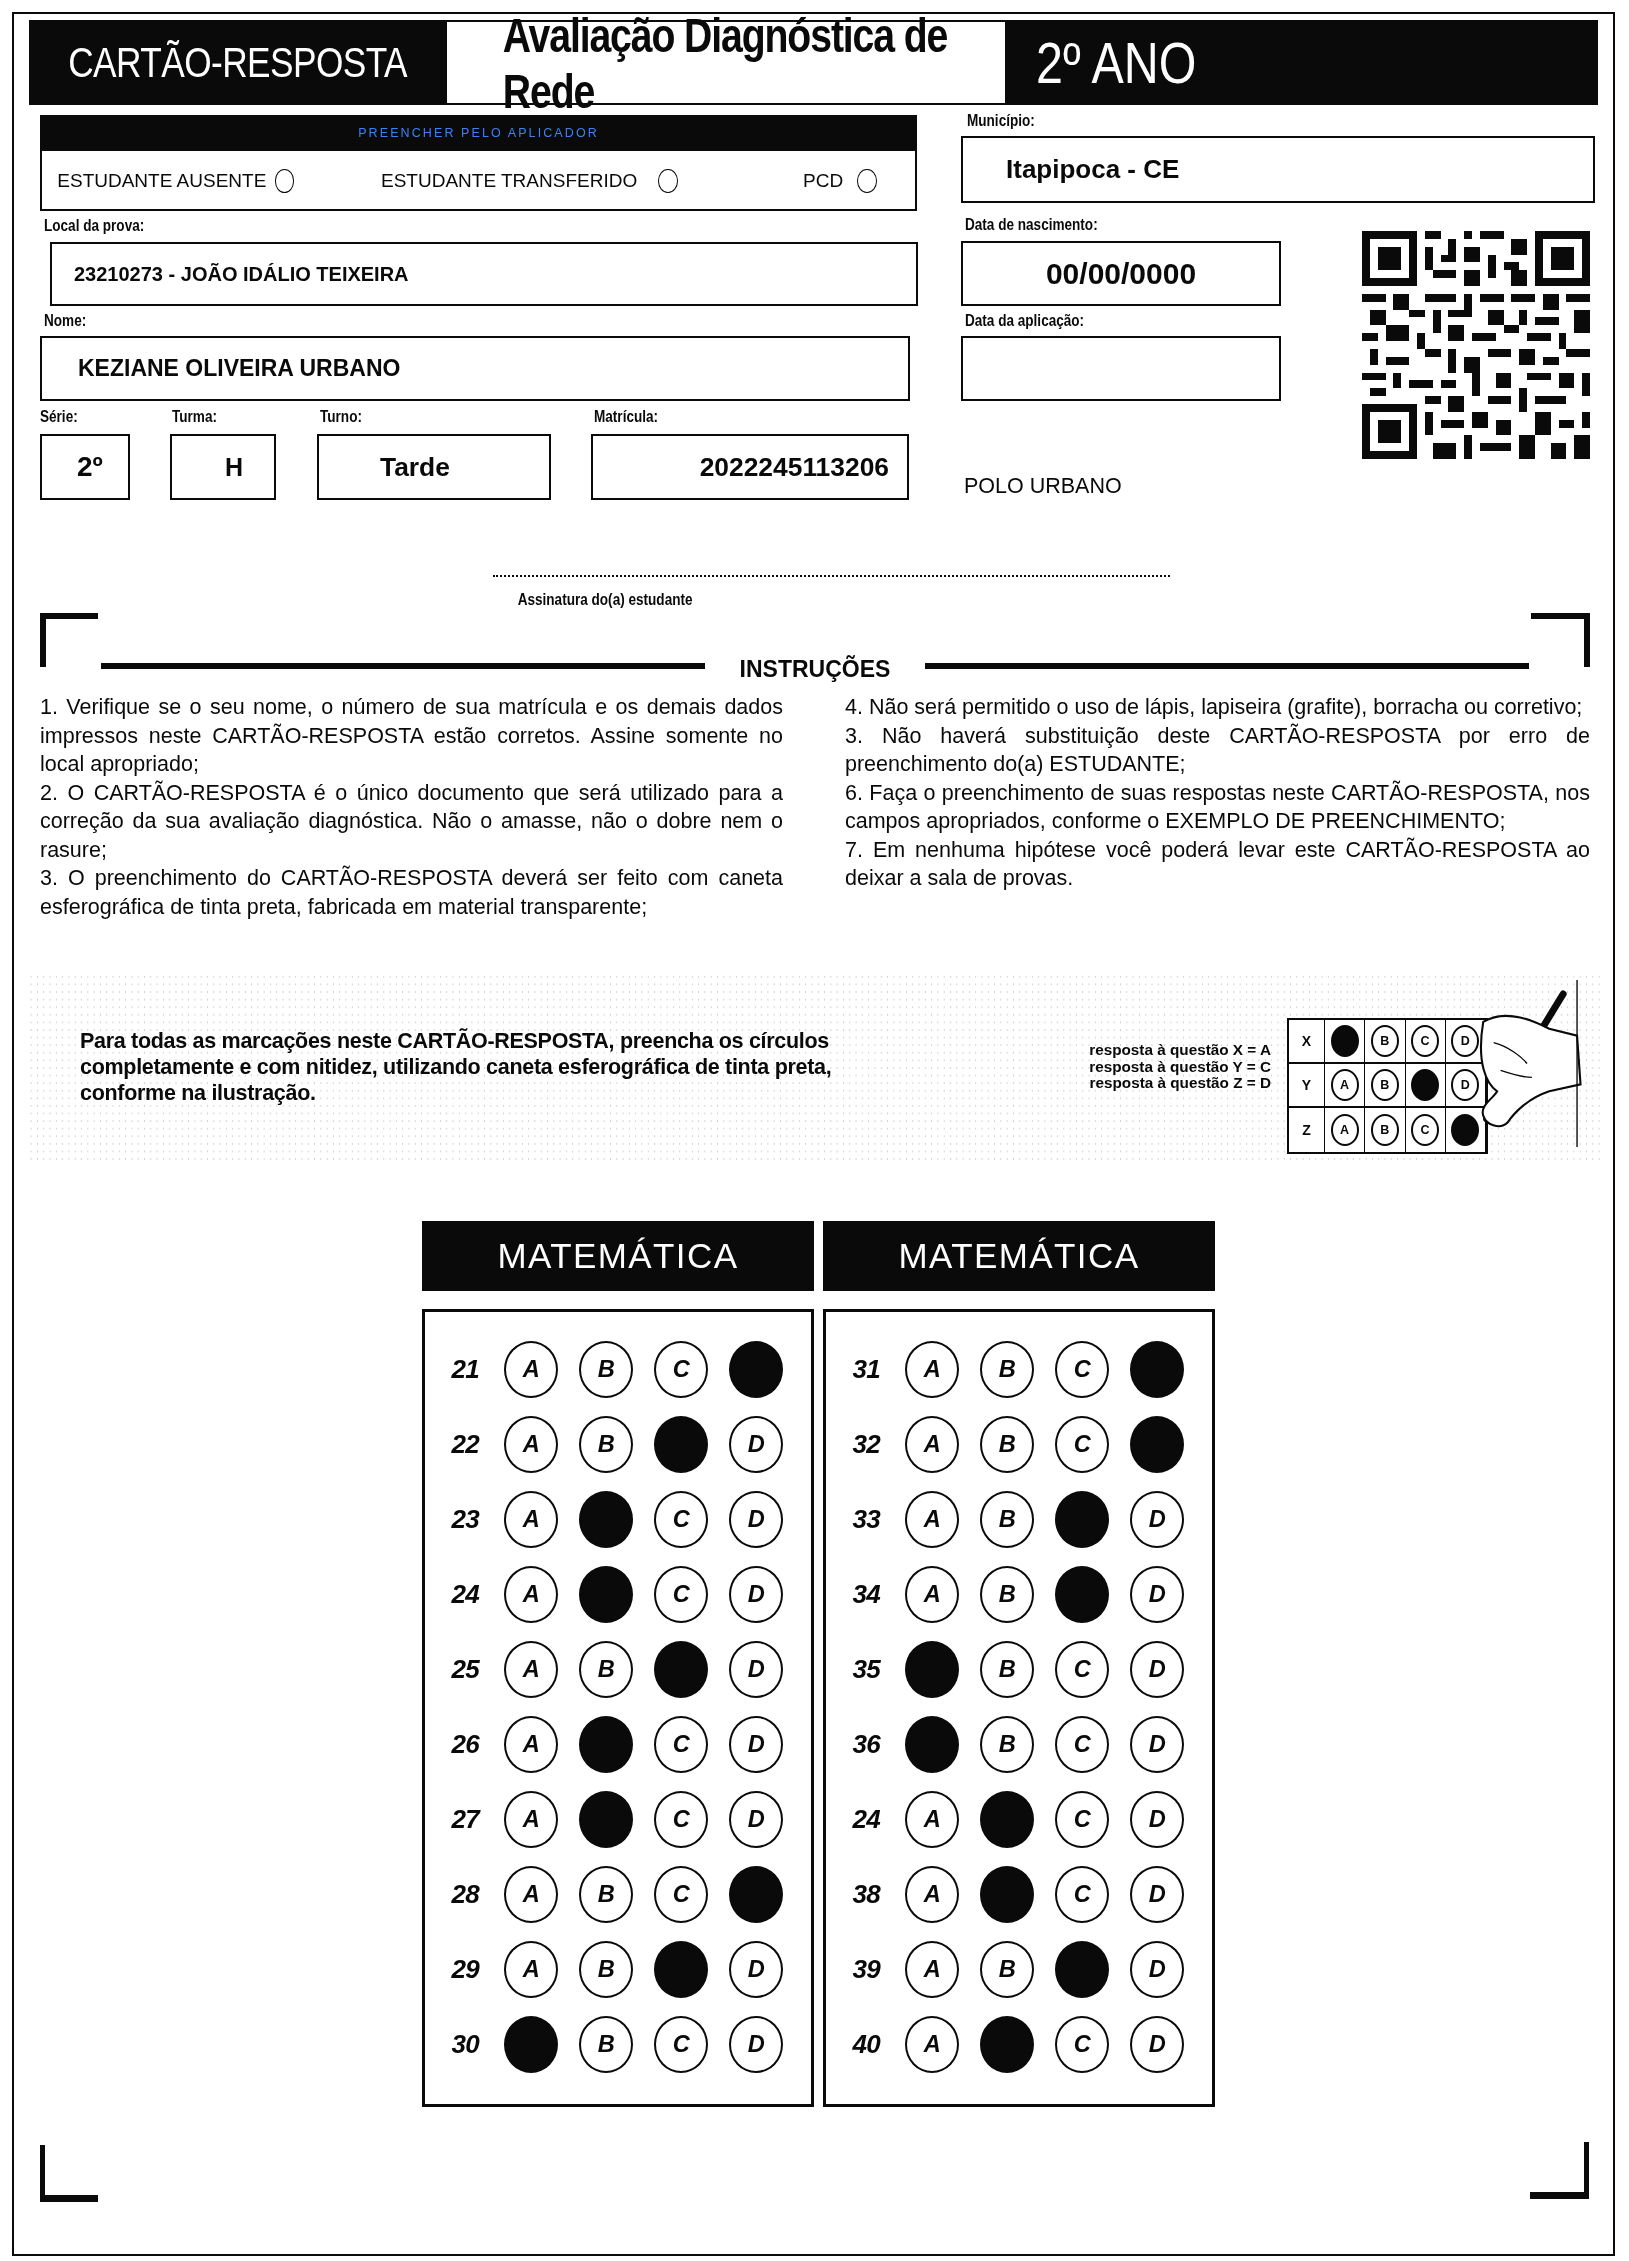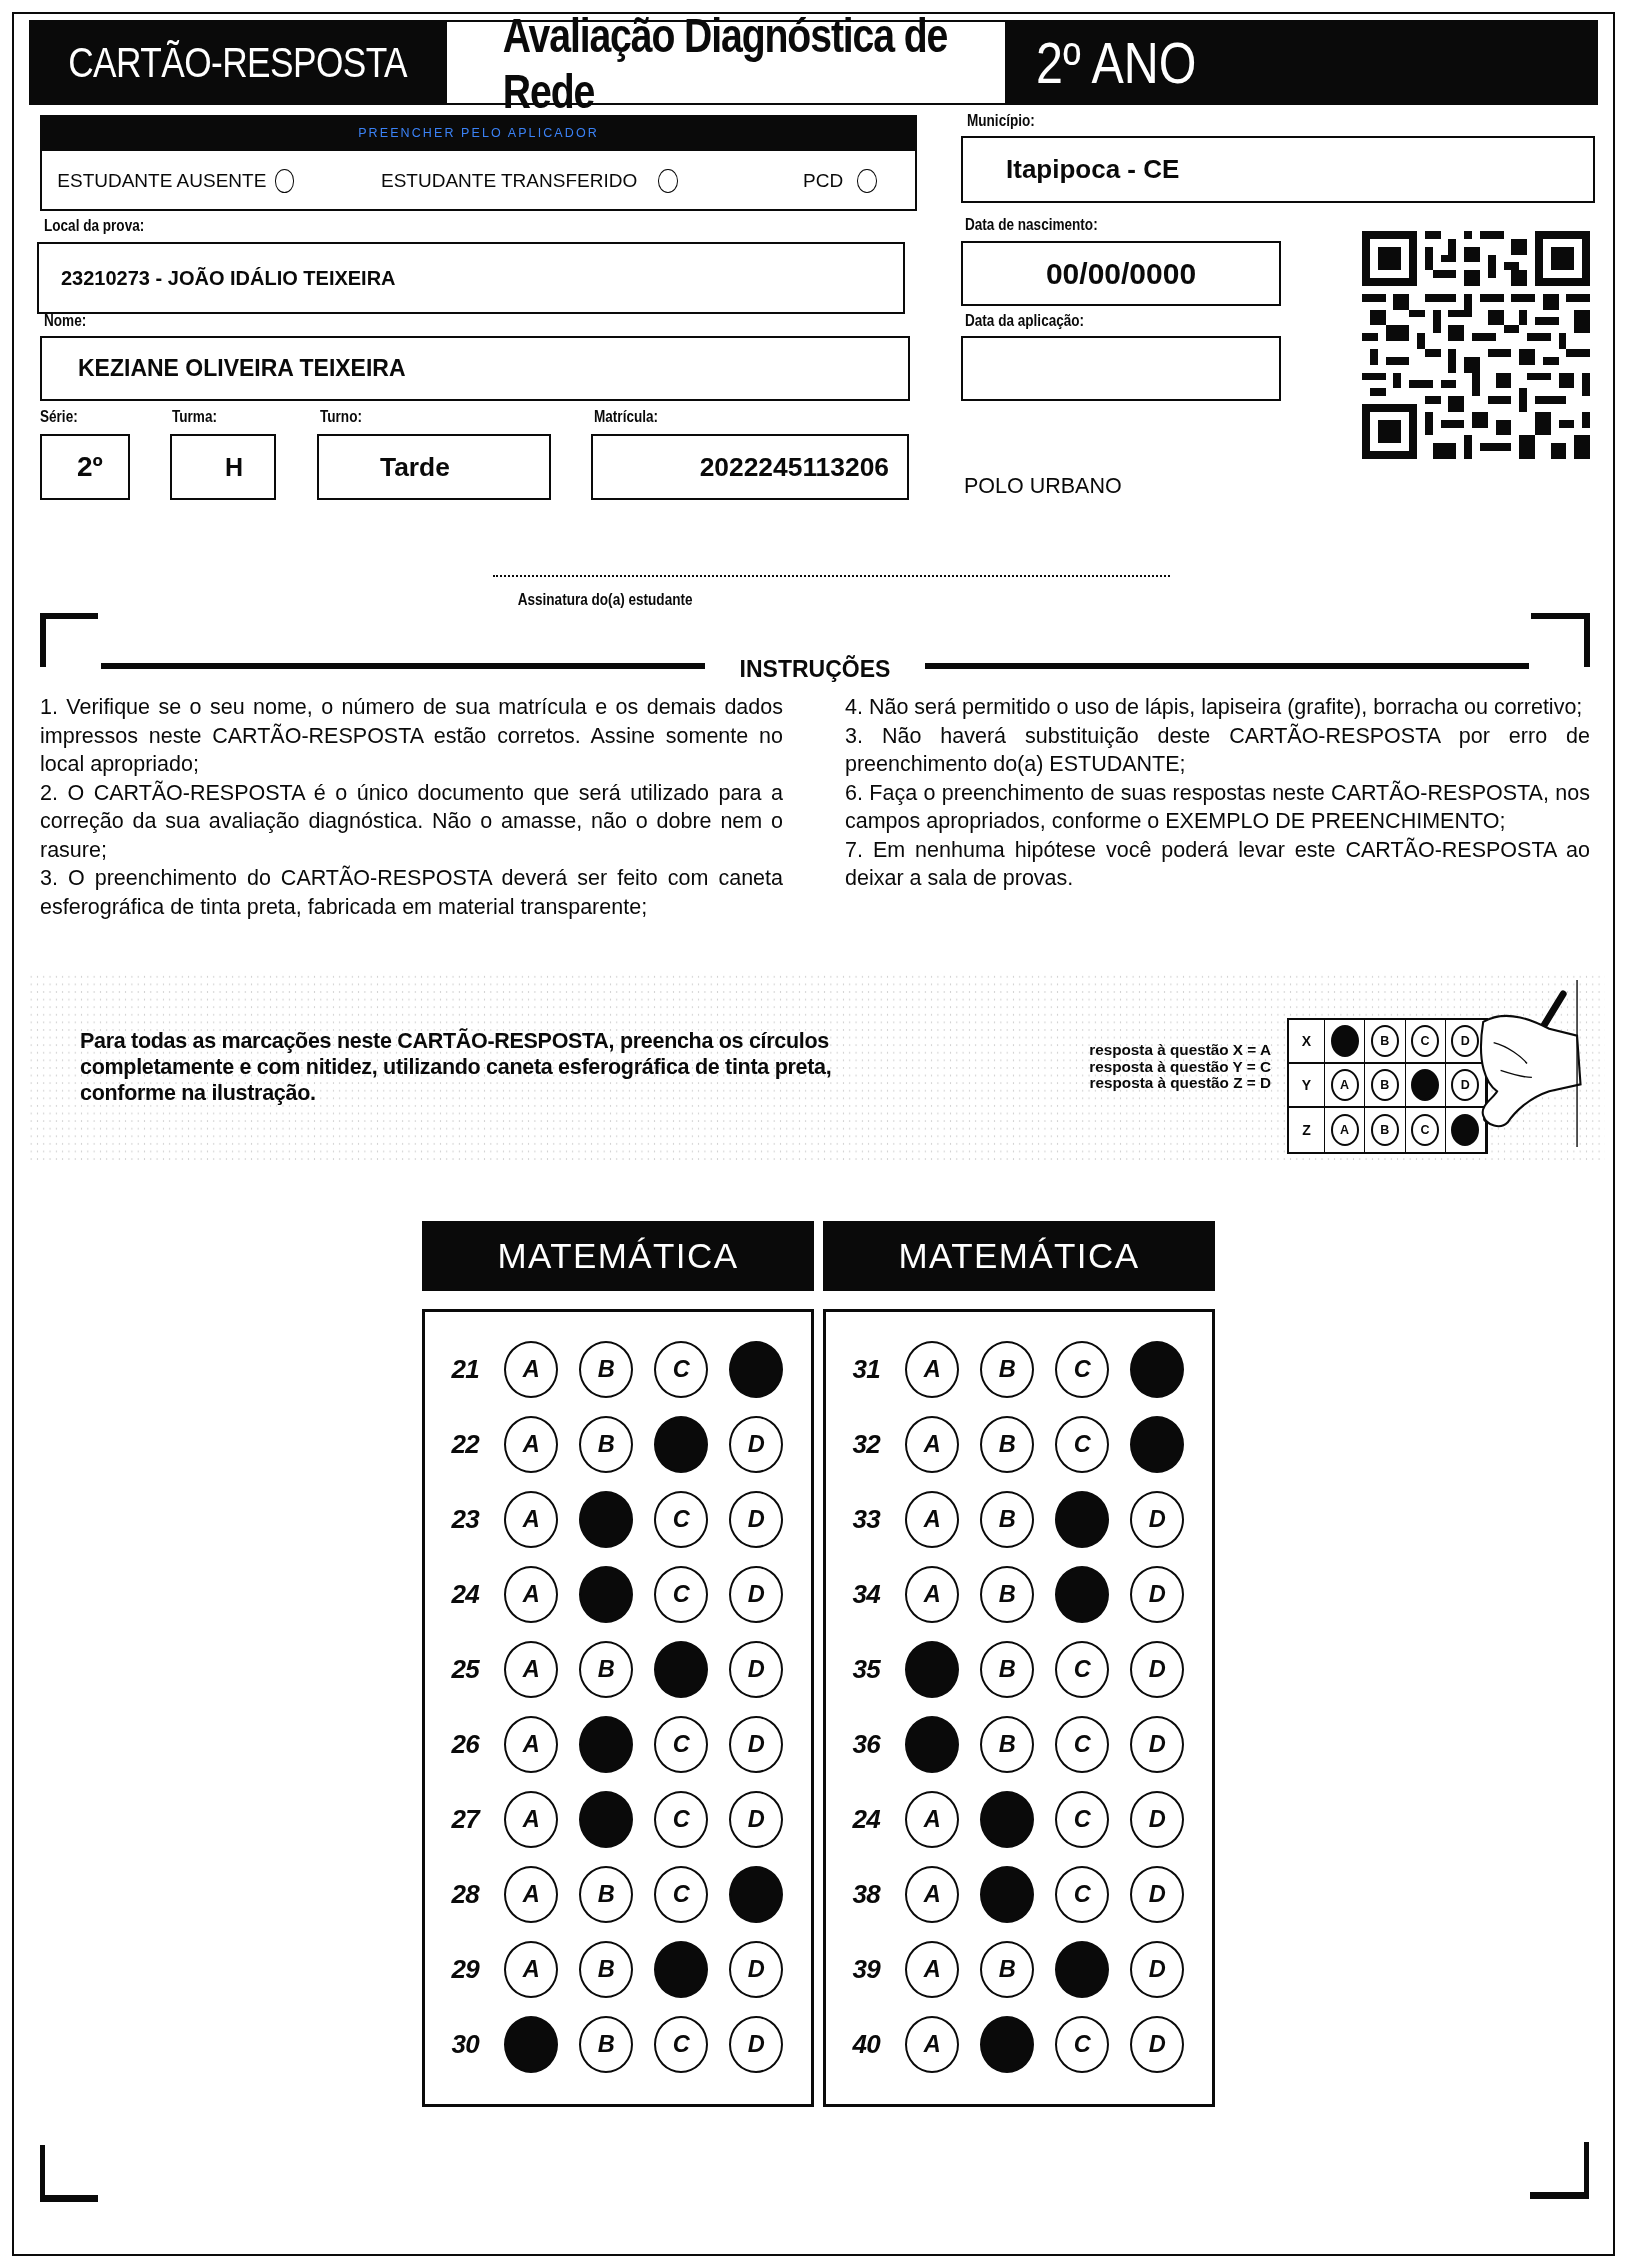--- a/index.html
+++ b/index.html
@@ -89,29 +89,29 @@
 <div class="abs" style="left:967px; top:110px;">
   <span class="lbl">Município:</span>
 </div>
 <div class="abs box" style="left:961px; top:136px; width:634px; height:67px; padding-left:43px;">
   <span class="val" style="font-size:26px;">Itapipoca - CE</span>
 </div>
 
 <div class="abs" style="left:44px; top:215px;">
   <span class="lbl">Local da prova:</span>
 </div>
-<div class="abs box" style="left:37px; top:242px; width:868px; height:72px; padding-left:22px;">
+<div class="abs box" style="left:50px; top:242px; width:868px; height:64px; padding-left:22px;">
   <span class="val" style="font-size:20px;">23210273 - JOÃO IDÁLIO TEIXEIRA</span>
 </div>
 
 <div class="abs" style="left:44px; top:310px;">
   <span class="lbl">Nome:</span>
 </div>
 <div class="abs box" style="left:40px; top:336px; width:870px; height:65px; padding-left:36px;">
-  <span class="val" style="font-size:23px;">KEZIANE OLIVEIRA TEIXEIRA</span>
+  <span class="val" style="font-size:23px;">KEZIANE OLIVEIRA URBANO</span>
 </div>
 
 <div class="abs" style="left:965px; top:214px;">
   <span class="lbl">Data de nascimento:</span>
 </div>
 <div class="abs box" style="left:961px; top:241px; width:320px; height:65px; justify-content:center;">
   <span class="val" style="font-size:30px;">00/00/0000</span>
 </div>
 
 <div class="abs" style="left:965px; top:310px;">

